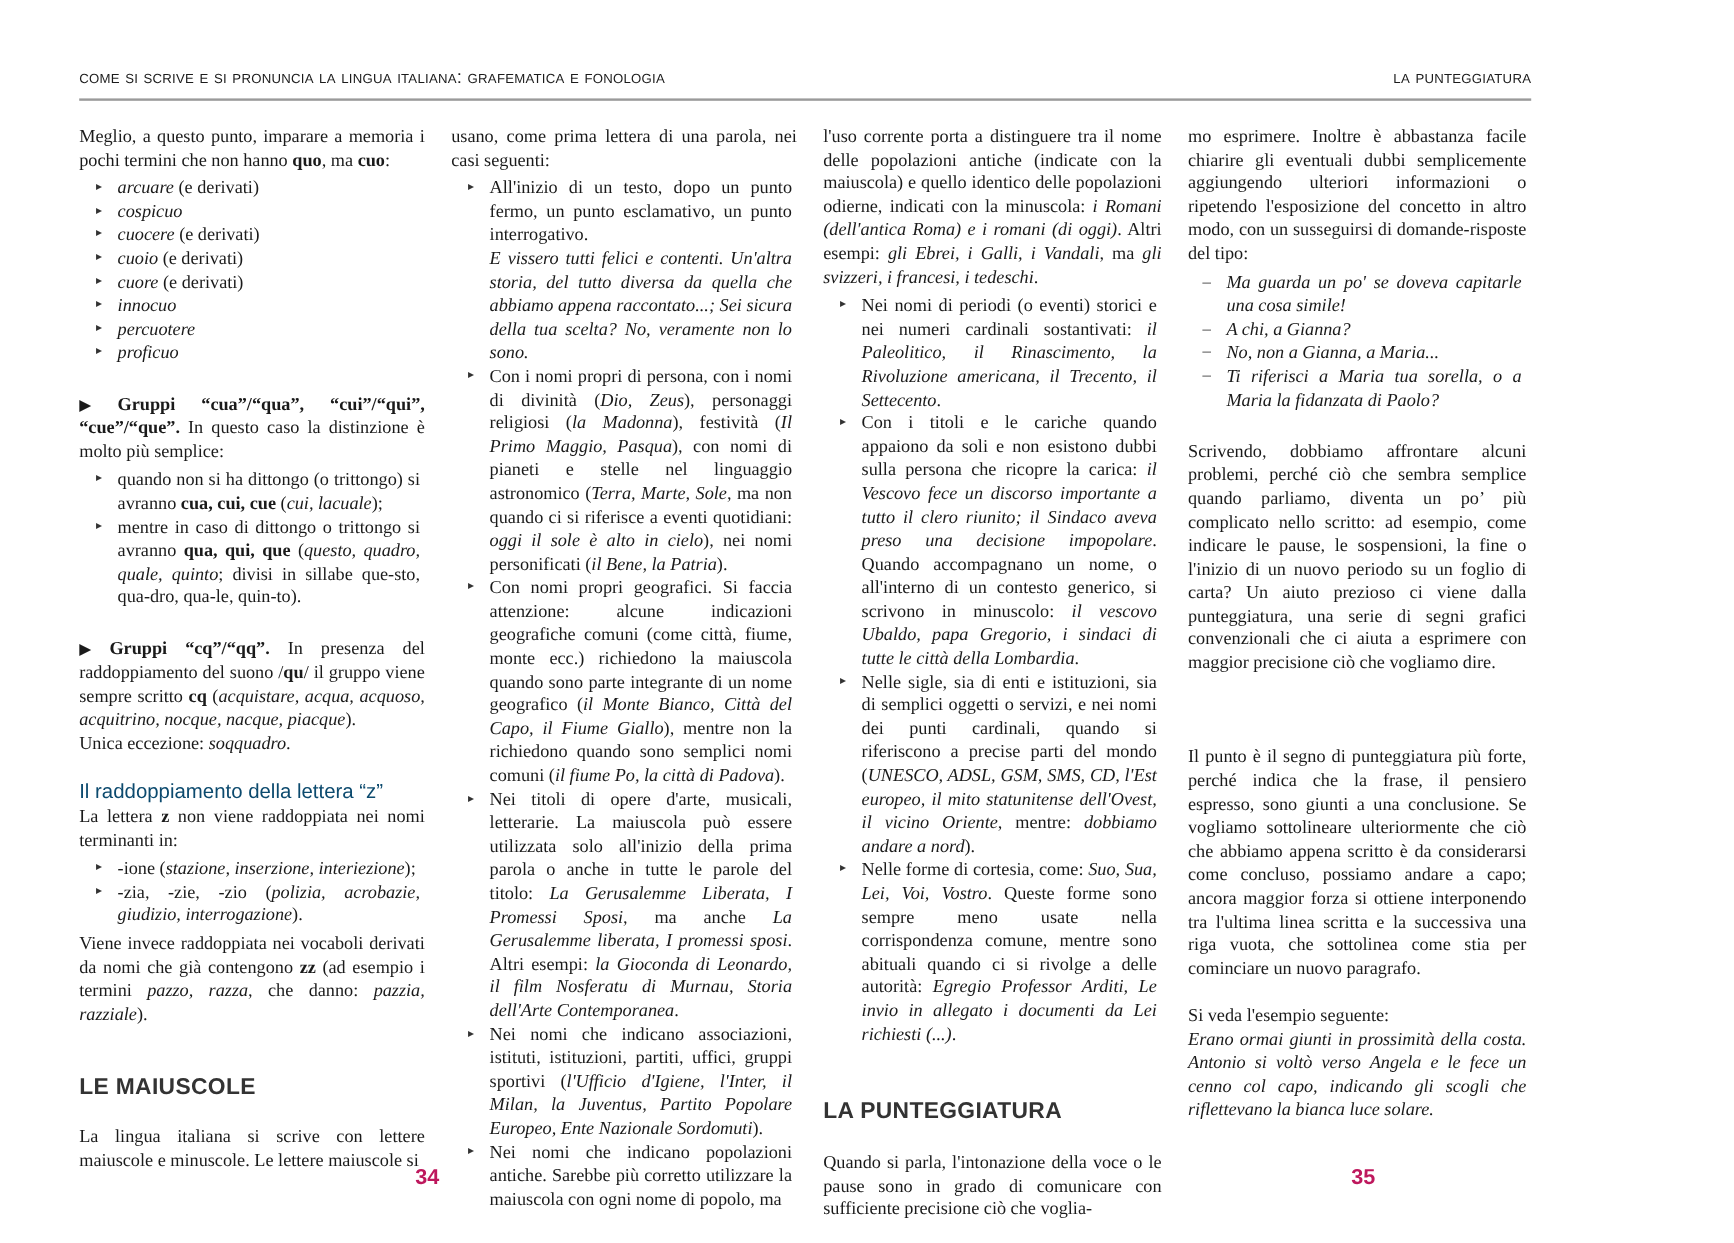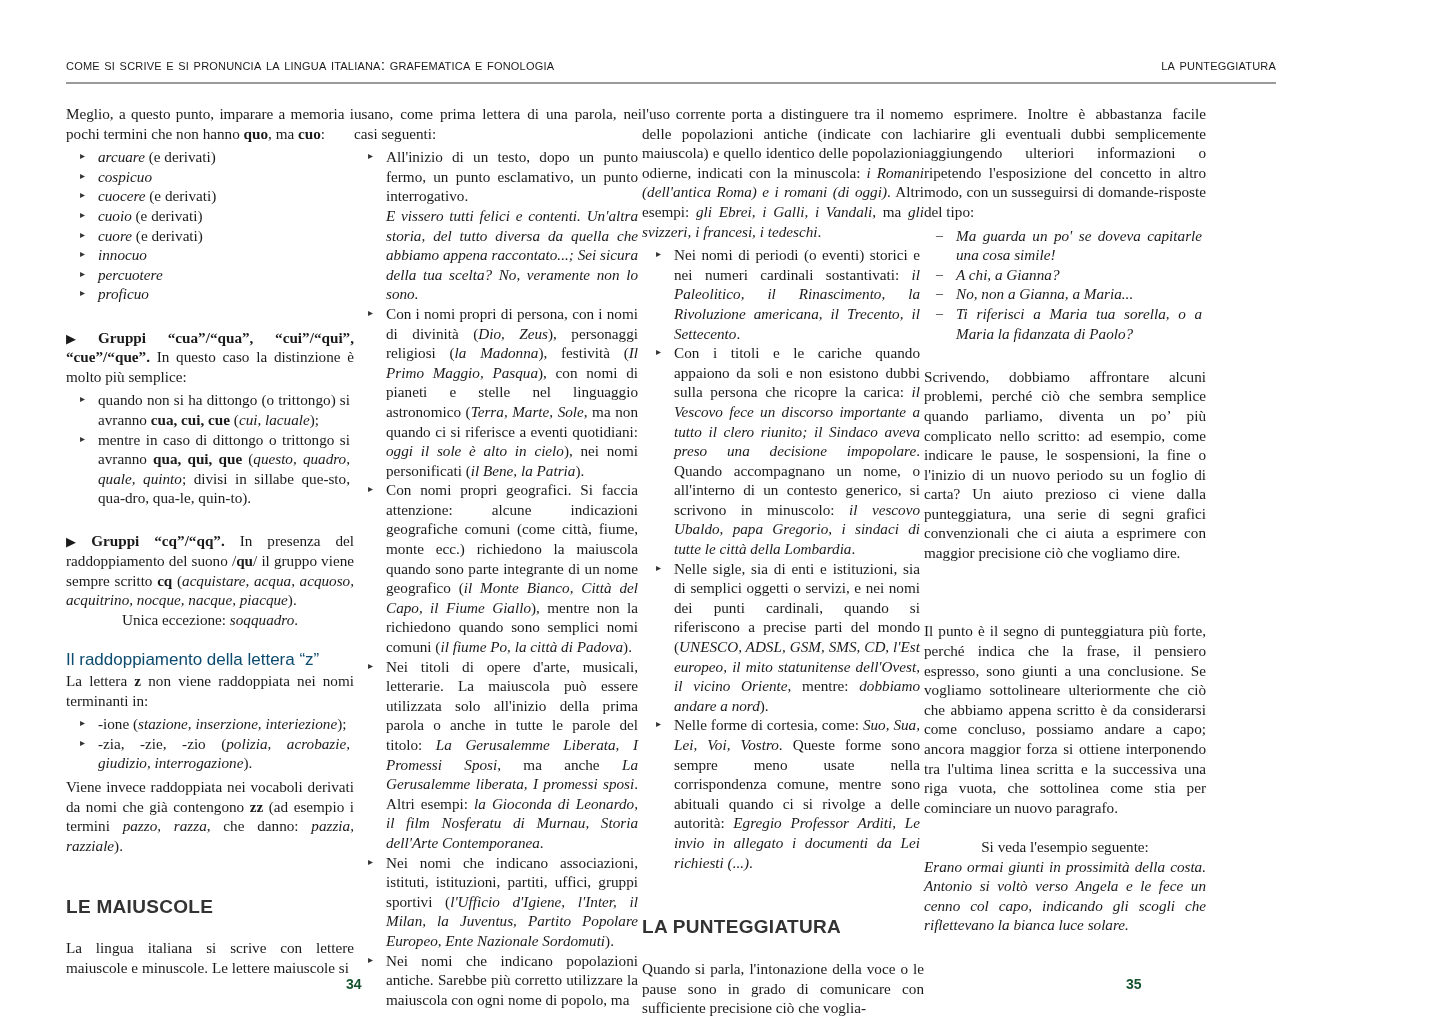--- a/index.html
+++ b/index.html
@@ -60,36 +60,37 @@
   }
 
   
   .cols {
     position: absolute;
     top: 104px;
     left: 66px;
     width: 1313px;
     height: 840px;
     display: flex;
+    gap: 22px;
   }
   .col {
     width: 288px;
     flex: 0 0 288px;
     font-size: 15.2px;
     line-height: 19.6px;
     text-align: justify;
     -webkit-hyphens: none;
     hyphens: none;
   }
   .col.narrow { width: 282px; flex: 0 0 282px; }
   .col p {
     margin: 0;
     text-align: justify;
   }
-  .col p.nojust { text-align: center; }
+  .col p.nojust { text-align: left; }
   .gap { height: 19.6px; }
 
   i, .it { font-style: italic; }
   b, .bd { font-weight: bold; }
 
   
   ul.blist {
     list-style: none;
     margin: 4px;
     padding: 0;
@@ -142,23 +143,23 @@
     margin: 0;
     line-height: 22px;
     font-stretch: condensed;
   }
 
   
   .folio {
     position: absolute;
     bottom: 44px;
     font-family: "Liberation Sans", sans-serif;
-    font-size: 14px;
+    font-size: 18px;
     font-weight: bold;
-    color: #14532d;
+    color: #be185d;
   }
   .folio-left  { left: 346px; }
   .folio-right { left: 1126px; }
 </style>
 </head>
 <body>
 
 <div class="page">
 
   <div class="runhead">

